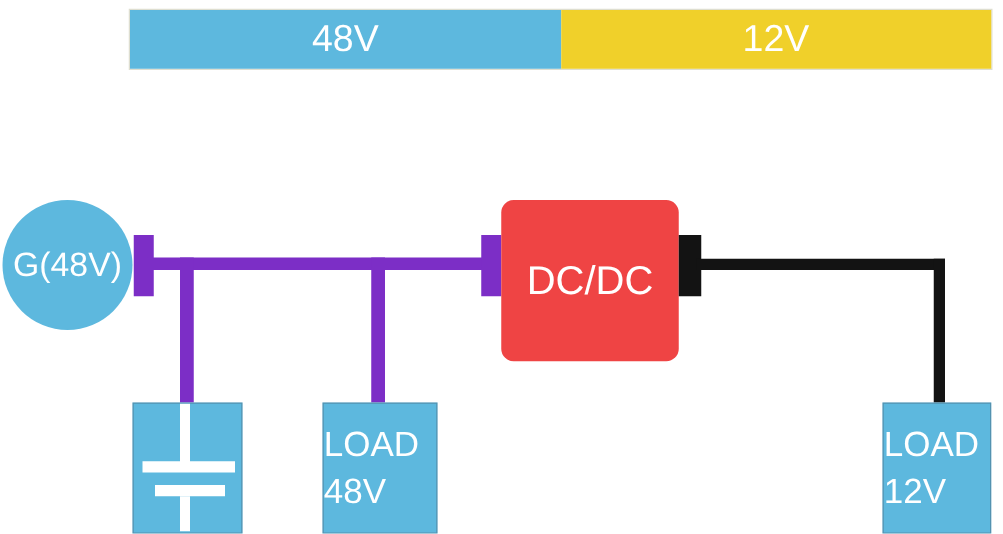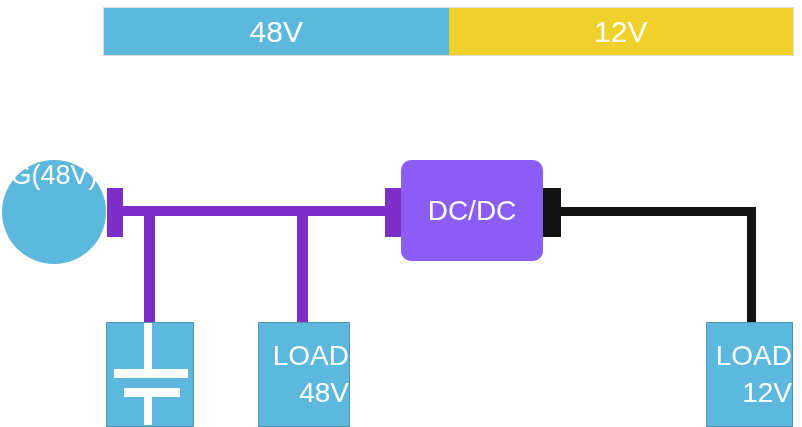--- a/index.html
+++ b/index.html
@@ -30,58 +30,58 @@
   .seg-48 { background: #5db8de; }
   .seg-12 { background: #f0d02a; }
 
   
   .generator {
     position: absolute;
     left: 2px; top: 160px;
     width: 104px; height: 104px;
     border-radius: 50%;
     background: #5db8de;
-    display: flex; align-items: flex-start; justify-content: center;
+    display: flex; align-items: center; justify-content: center;
     color: #ffffff; font-size: 27px;
   }
 
   
   .wire { position: absolute; background: #7c2ec6; }
   .terminal-left   { left: 107px; top: 188px; width: 16px; height: 49px; }
   .bus-48          { left: 118px; top: 206px; width: 272px; height: 10px; }
   .terminal-right  { left: 385px; top: 188px; width: 16px; height: 49px; }
   .branch-cap      { left: 144px; top: 206px; width: 11px; height: 116px; }
   .branch-load48   { left: 297px; top: 206px; width: 11px; height: 116px; }
 
   
   .converter {
     position: absolute;
     left: 401px; top: 160px;
-    width: 142px; height: 101px;
-    background: #8b5cf6;
+    width: 142px; height: 129px;
+    background: #ef4444;
     border-radius: 10px;
     display: flex; flex-direction: column;
     align-items: center; justify-content: center;
-    color: #ffffff; font-size: 28px; line-height: 1.35;
+    color: #ffffff; font-size: 32px; line-height: 1.35;
   }
 
   
   .wire-blk { position: absolute; background: #131313; }
   .terminal-out { left: 543px; top: 188px; width: 18px; height: 49px; }
   .bus-12-h     { left: 557px; top: 207px; width: 199px; height: 9px; }
   .bus-12-v     { left: 747px; top: 207px; width: 9px;  height: 115px; }
 
   
   .box {
     position: absolute;
     top: 322px; height: 105px;
     background: #5db8de;
     border: 1px solid rgba(70,100,120,0.45);
     display: flex; flex-direction: column;
-    align-items: flex-end; justify-content: center;
+    align-items: flex-start; justify-content: center;
     color: #ffffff; font-size: 28px; line-height: 1.3;
   }
   .cap-box    { left: 106px; width: 88px; }
   .load48-box { left: 258px; width: 92px; }
   .load12-box { left: 706px; width: 87px; }
 
   
   .cap-part { position: absolute; background: #ffffff; }
   .cap-lead-top    { left: 37px; top: 0;    width: 8px;  height: 47px; }
   .cap-plate-top   { left: 7px;  top: 46px; width: 74px; height: 9px; }

